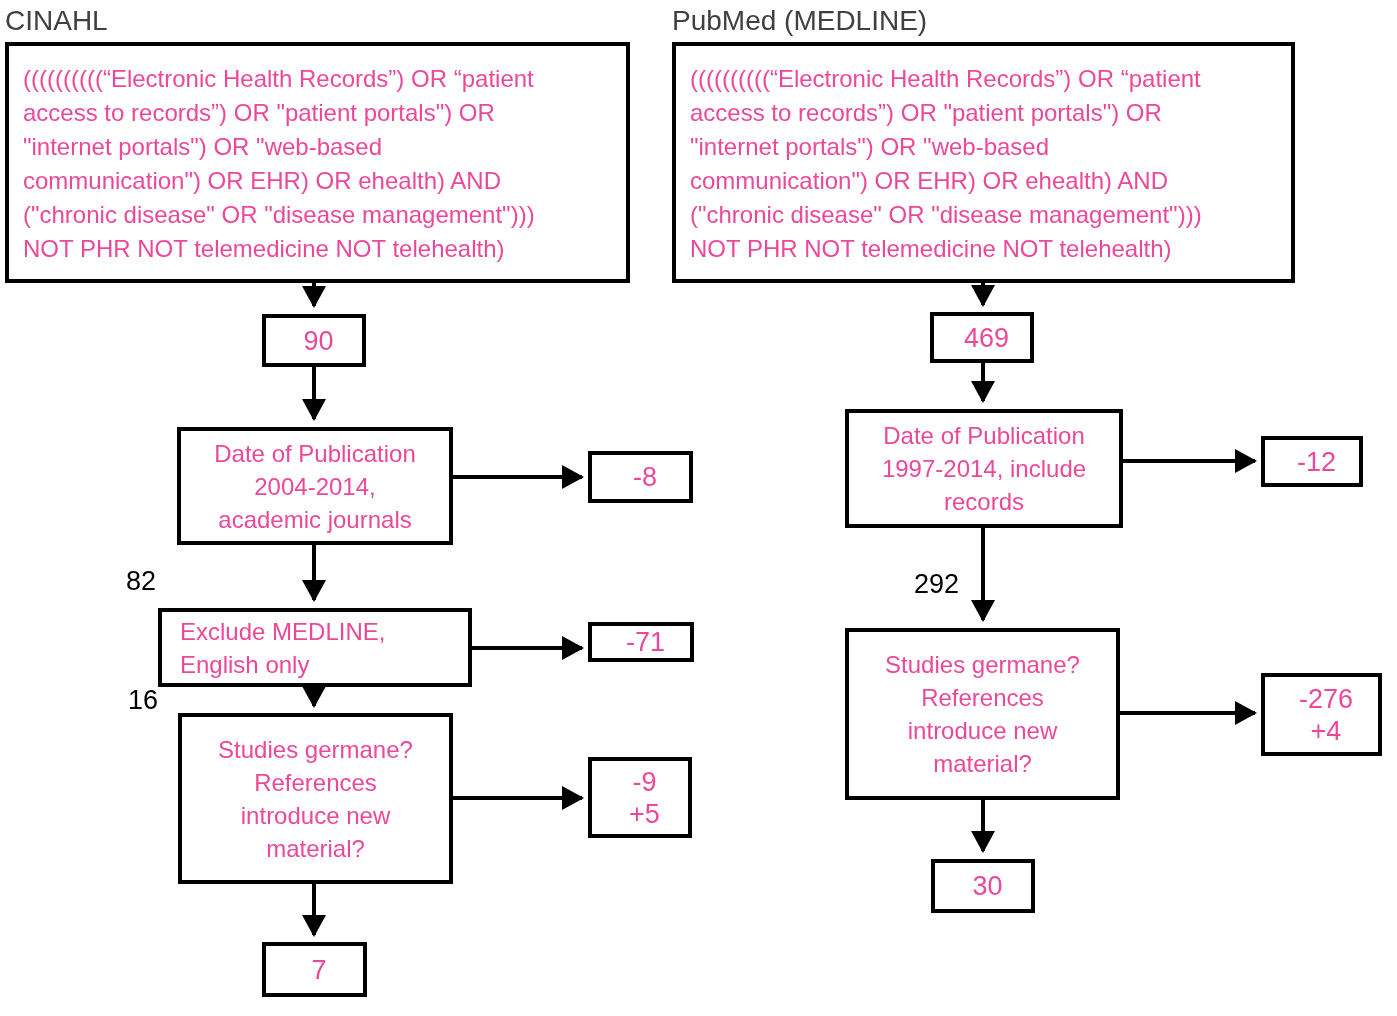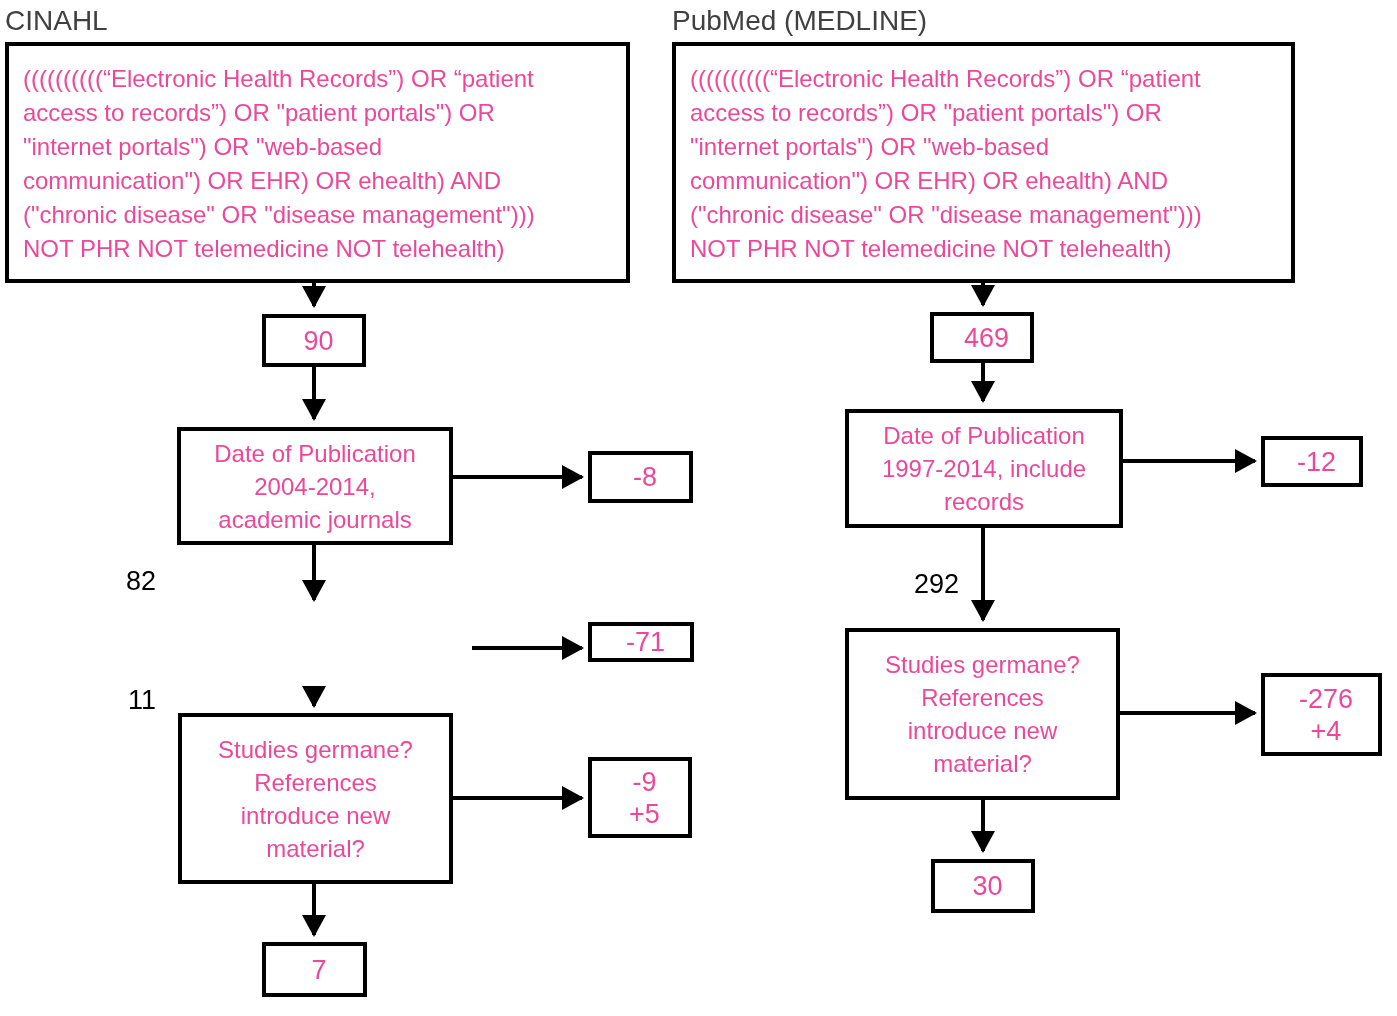--- a/index.html
+++ b/index.html
@@ -98,24 +98,28 @@
   <div class="box filter-box" style="left:177px; top:427px; width:276px; height:118px;">
     <div>Date of Publication</div>
     <div>2004-2014,</div>
     <div>academic journals</div>
   </div>
 
   <div class="box count-box" style="left:588px; top:451px; width:105px; height:52px;">-8</div>
 
   <span class="side-label" style="left:126px; top:567px;">82</span>
 
+  <div class="box filter-box left-align" style="left:158px; top:608px; width:314px; height:79px;">
+    <div>Exclude MEDLINE,</div>
+    <div>English only</div>
+  </div>
 
   <div class="box count-box" style="left:588px; top:622px; width:106px; height:40px;">-71</div>
 
-  <span class="side-label" style="left:128px; top:686px;">11</span>
+  <span class="side-label" style="left:128px; top:686px;">16</span>
 
   <div class="box filter-box" style="left:178px; top:713px; width:275px; height:171px;">
     <div>Studies germane?</div>
     <div>References</div>
     <div>introduce new</div>
     <div>material?</div>
   </div>
 
   <div class="box count-box" style="left:588px; top:757px; width:104px; height:81px;">
     <div>-9</div>

